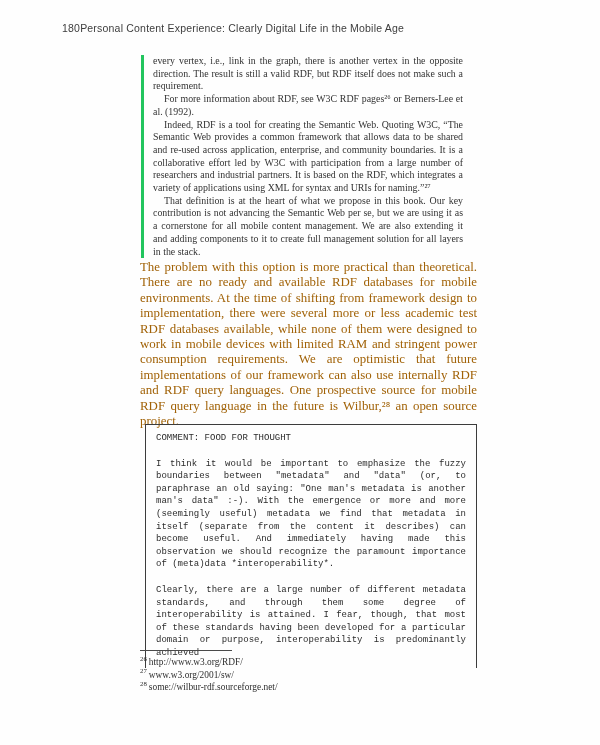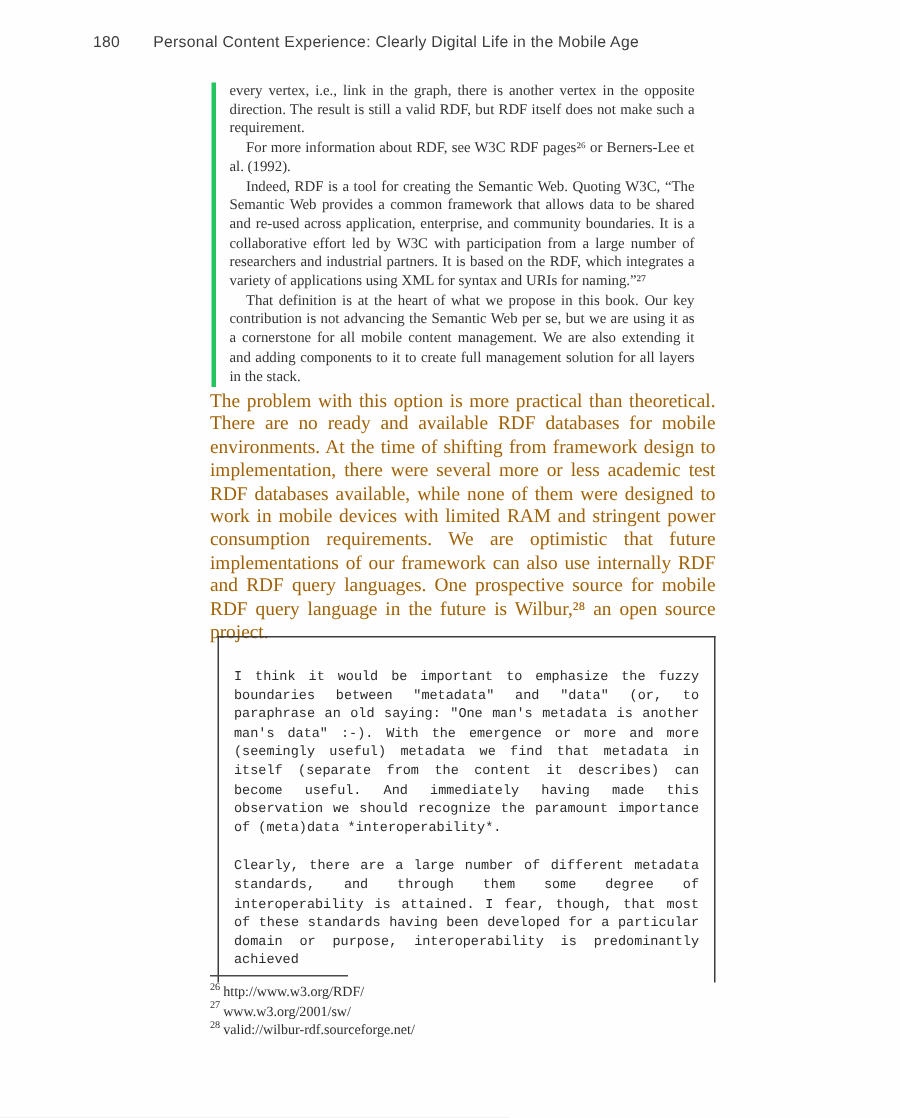--- a/index.html
+++ b/index.html
@@ -13,21 +13,20 @@
     color: #262626;
   }
   
   .running-head {
     position: absolute;
     top: 22px;
     left: 62px;
     right: 60px;
     display: flex;
     align-items: baseline;
-    gap: 22px;
     font-family: "Liberation Sans", sans-serif;
     font-size: 10.5px;
     color: #3d3d3d;
     letter-spacing: 0.2px;
   }
   
   .excerpt {
     position: absolute;
     top: 55px;
     left: 141px;
@@ -108,24 +107,25 @@
   <div class="excerpt">
     <p>every vertex, i.e., link in the graph, there is another vertex in the opposite direction. The result is still a valid RDF, but RDF itself does not make such a requirement.</p>
     <p class="indent">For more information about RDF, see W3C RDF pages²⁶ or Berners-Lee et al. (1992).</p>
     <p class="indent">Indeed, RDF is a tool for creating the Semantic Web. Quoting W3C, “The Semantic Web provides a common framework that allows data to be shared and re-used across application, enterprise, and community boundaries. It is a collaborative effort led by W3C with participation from a large number of researchers and industrial partners. It is based on the RDF, which integrates a variety of applications using XML for syntax and URIs for naming.”²⁷</p>
     <p class="indent">That definition is at the heart of what we propose in this book. Our key contribution is not advancing the Semantic Web per se, but we are using it as a cornerstone for all mobile content management. We are also extending it and adding components to it to create full management solution for all layers in the stack.</p>
   </div>
 
   <p class="body-par">The problem with this option is more practical than theoretical. There are no ready and available RDF databases for mobile environments. At the time of shifting from framework design to implementation, there were several more or less academic test RDF databases available, while none of them were designed to work in mobile devices with limited RAM and stringent power consumption requirements. We are optimistic that future implementations of our framework can also use internally RDF and RDF query languages. One prospective source for mobile RDF query language in the future is Wilbur,²⁸ an open source project.</p>
 
   <div class="comment-box">
+    <div class="comment-title">COMMENT: FOOD FOR THOUGHT</div>
     <p class="comment-par">I think it would be important to emphasize the fuzzy boundaries between "metadata" and "data" (or, to paraphrase an old saying: "One man's metadata is another man's data" :-). With the emergence or more and more (seemingly useful) metadata we find that metadata in itself (separate from the content it describes) can become useful. And immediately having made this observation we should recognize the paramount importance of (meta)data *interoperability*.</p>
     <p class="comment-par">Clearly, there are a large number of different metadata standards, and through them some degree of interoperability is attained. I fear, though, that most of these standards having been developed for a particular domain or purpose, interoperability is predominantly achieved</p>
   </div>
 
   <div class="footnotes">
     <div class="fn-rule"></div>
     <div class="fn"><sup>26</sup><span>http://www.w3.org/RDF/</span></div>
     <div class="fn"><sup>27</sup><span>www.w3.org/2001/sw/</span></div>
-    <div class="fn"><sup>28</sup><span>valid://wilbur-rdf.sourceforge.net/</span></div>
+    <div class="fn"><sup>28</sup><span>some://wilbur-rdf.sourceforge.net/</span></div>
   </div>
 
 </div>
 
 </body></html>

